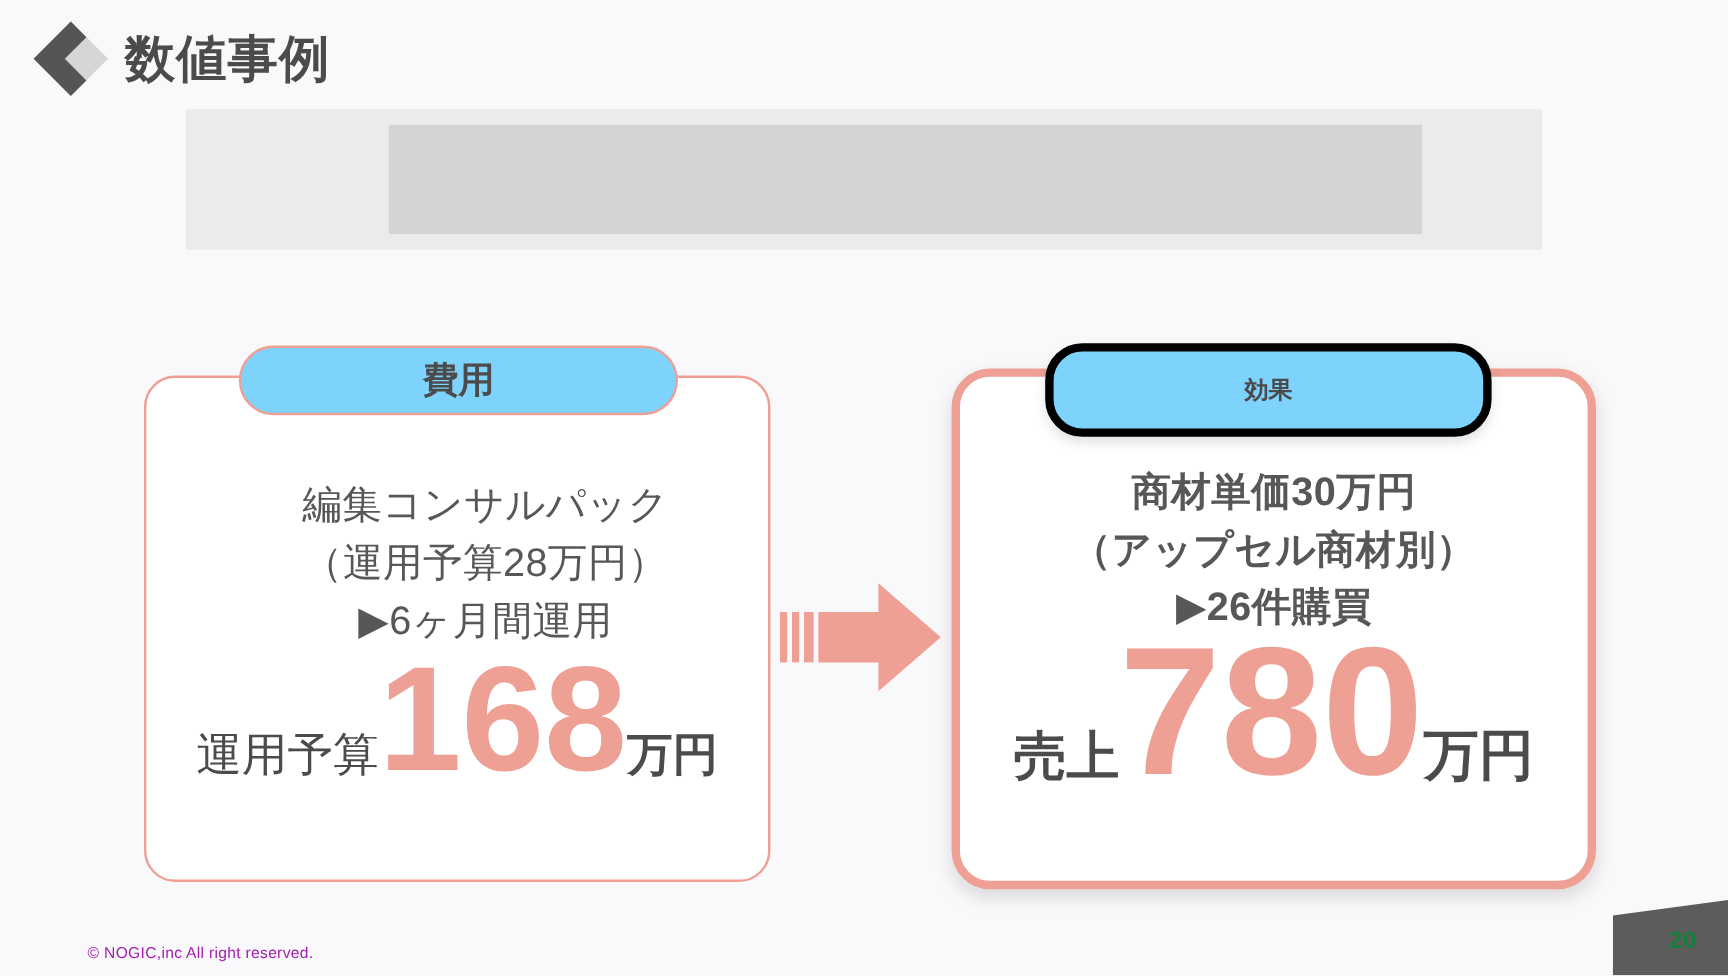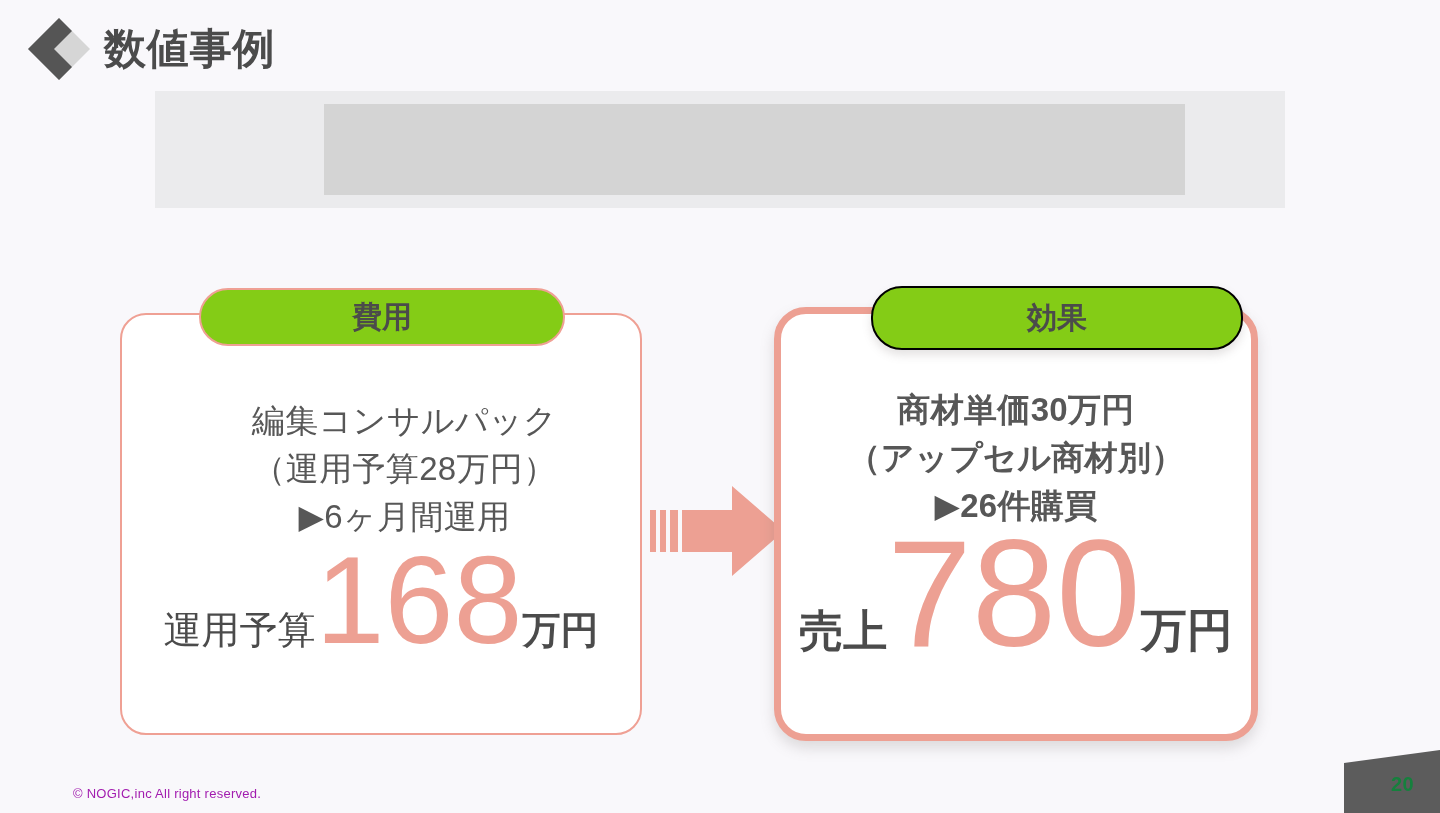--- a/index.html
+++ b/index.html
@@ -102,56 +102,56 @@
   }
   .card-cost {
     left: 120px;
     top: 313px;
     width: 522px;
     height: 422px;
     border: 2px solid #efa094;
     border-radius: 26px;
   }
   .card-effect {
-    left: 774px;
+    left: 793px;
     top: 307px;
-    width: 484px;
+    width: 537px;
     height: 434px;
     border: 7px solid #eda093;
     border-radius: 32px;
     box-shadow: 0 7px 14px rgba(120, 110, 110, 0.22);
   }
 
   .card-pill {
     position: absolute;
-    background: #84cc16;
+    background: #7dd3fc;
     box-sizing: border-box;
     display: flex;
     align-items: center;
     justify-content: center;
     color: #4b4b4b;
   }
   .pill-cost {
     left: 199px;
     top: 288px;
     width: 366px;
     height: 58px;
     border: 2px solid #efa094;
     border-radius: 29px;
     font-size: 30px;
     font-weight: bold;
   }
   .pill-effect {
     left: 871px;
     top: 286px;
     width: 372px;
-    height: 64px;
-    border: 2px solid #000000;
+    height: 78px;
+    border: 7px solid #000000;
     border-radius: 31px;
-    font-size: 30px;
+    font-size: 20px;
     font-weight: bold;
     box-shadow: 0 5px 10px rgba(120, 110, 110, 0.20);
   }
 
   .card-body {
     position: absolute;
     left: 0;
     right: 0;
     text-align: center;
     color: #575757;
@@ -189,21 +189,21 @@
     font-size: 38px;
     font-weight: normal;
   }
   .metric-effect .metric-label {
     font-size: 44px;
     font-weight: bold;
     margin-top: 36px;
   }
   .metric-value {
     color: #eda093;
-    font-weight: normal;
+    font-weight: bold;
     line-height: 0.86;
   }
   .metric-cost .metric-value {
     font-size: 124px;
   }
   .metric-effect .metric-value {
     font-size: 152px;
   }
   .metric-unit {
     font-size: 38px;

